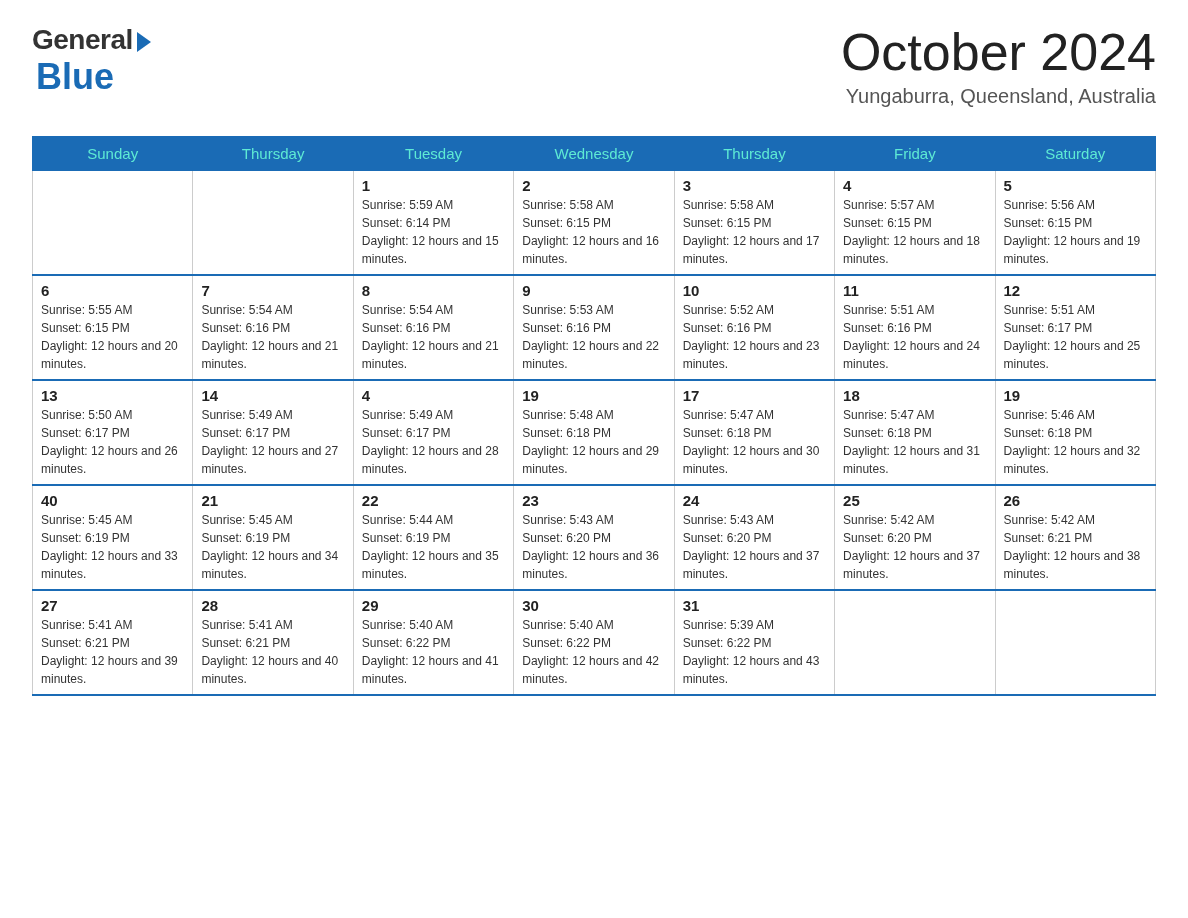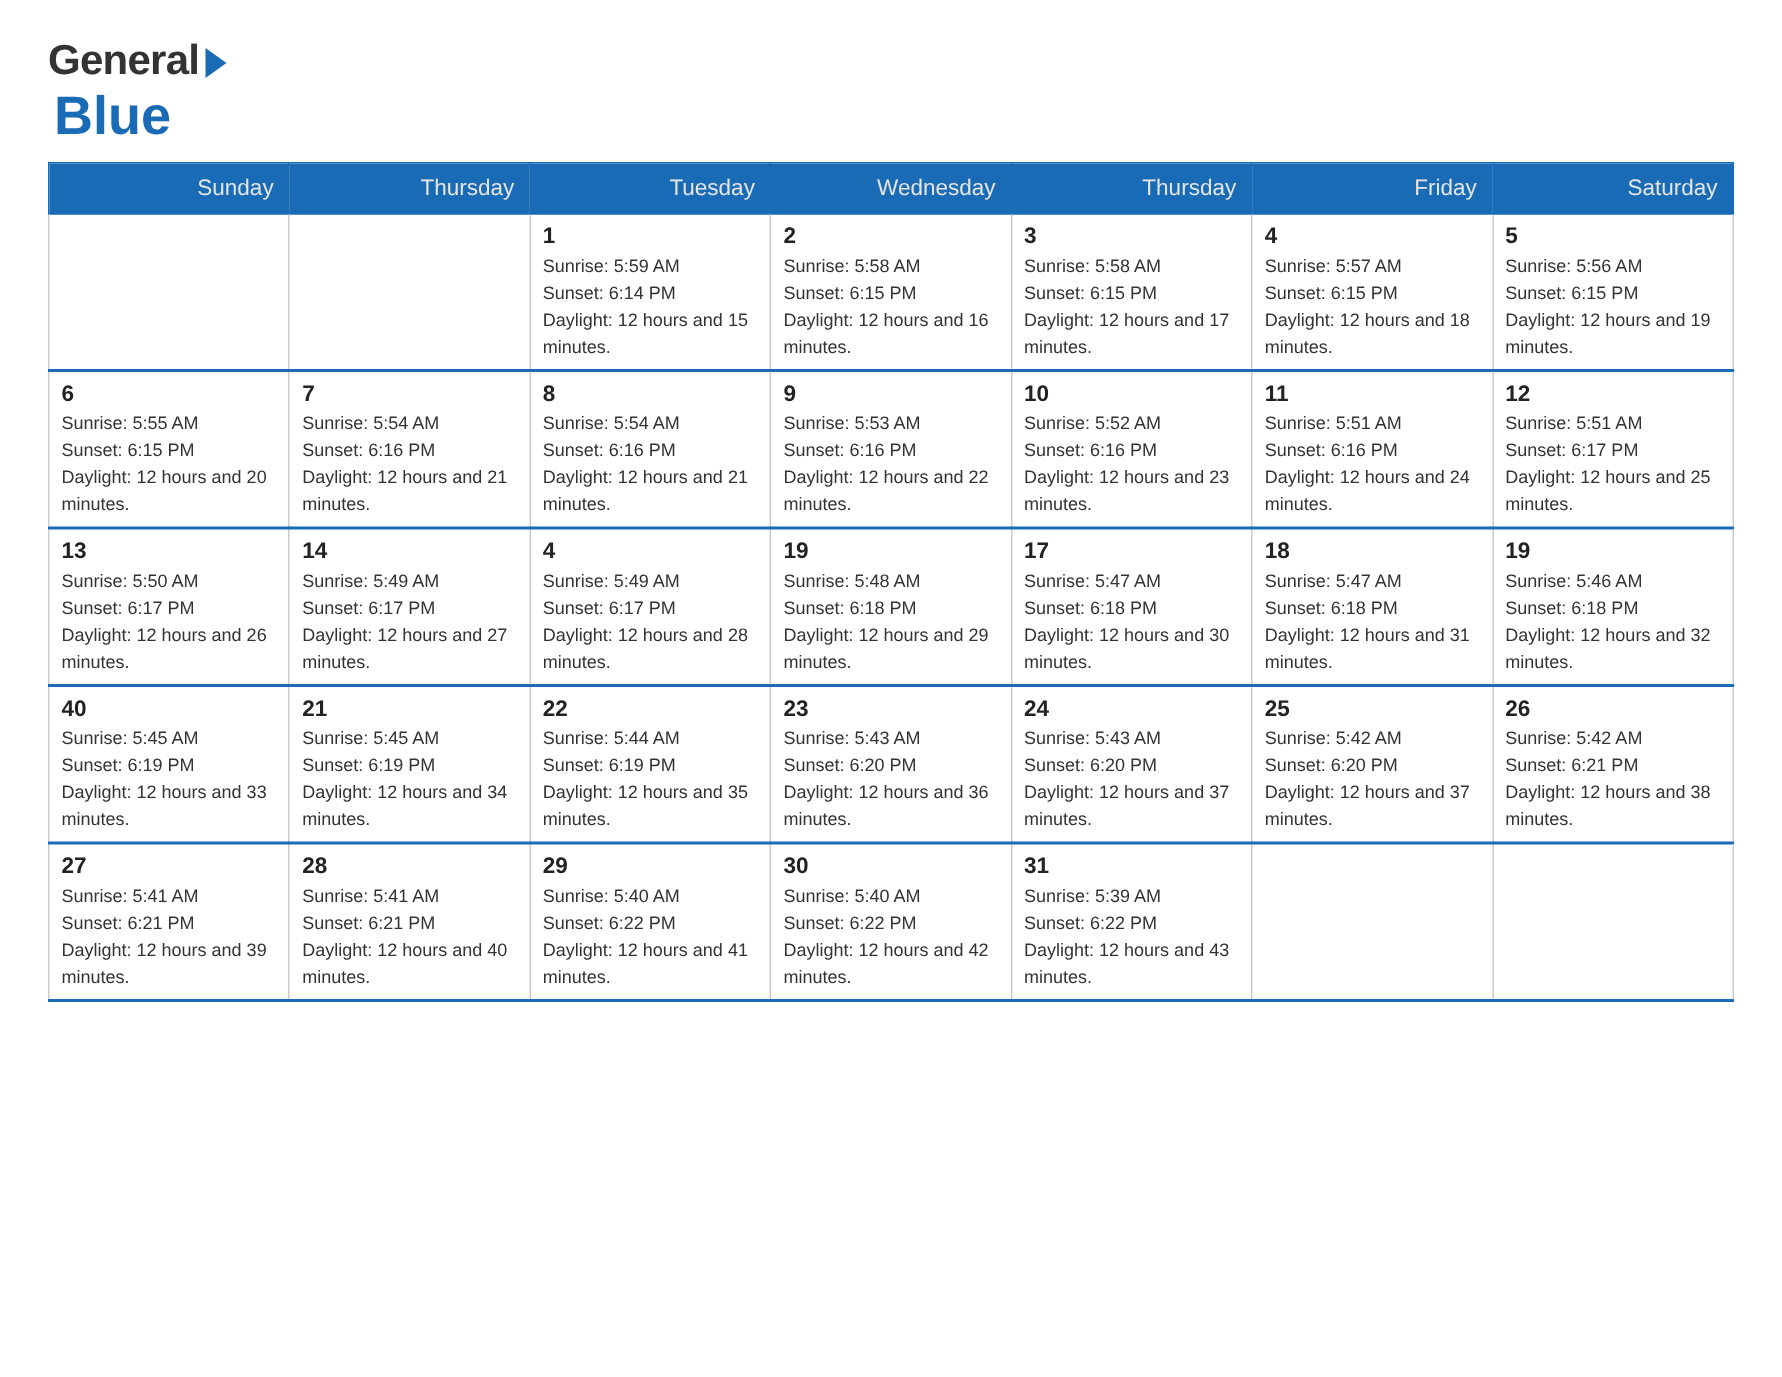--- a/index.html
+++ b/index.html
@@ -7,21 +7,21 @@
       font-family: Arial, sans-serif;
       background: #fff;
       padding: 24px 32px;
       width: 1188px;
       min-height: 918px;
     }
     .header {
       display: flex;
       justify-content: space-between;
       align-items: flex-start;
-      margin-bottom: 10px;
+      margin-bottom: 28px;
     }
     .logo {
       display: flex;
       flex-direction: column;
       align-items: flex-start;
     }
     .logo-top {
       display: flex;
       align-items: center;
     }
@@ -62,25 +62,25 @@
     }
     table {
       width: 100%;
       border-collapse: collapse;
       table-layout: fixed;
     }
     thead tr {
       background-color: #1a6bb5;
     }
     thead th {
-      color: #e5e5e5;
+      color: #5eead4;
       font-size: 15px;
       font-weight: normal;
       padding: 8px 10px;
-      text-align: right;
+      text-align: center;
       border: 1px solid #1a6bb5;
     }
     tbody td {
       vertical-align: top;
       padding: 6px 8px;
       font-size: 12.5px;
       color: #333;
       border: 1px solid #ccc;
       height: 100px;
     }
@@ -103,20 +103,24 @@
 </head>
 <body>
 
 <div class="header">
   <div class="logo">
     <div class="logo-top">
       <span class="logo-general">General</span>
       <div class="logo-arrow"></div>
     </div>
     <span class="logo-blue">Blue</span>
+  </div>
+  <div class="title-section">
+    <div class="month-title">October 2024</div>
+    <div class="location">Yungaburra, Queensland, Australia</div>
   </div>
 </div>
 
 <table>
   <thead>
     <tr>
     <th>Sunday</th>
         <th>Thursday</th>
         <th>Tuesday</th>
         <th>Wednesday</th>

